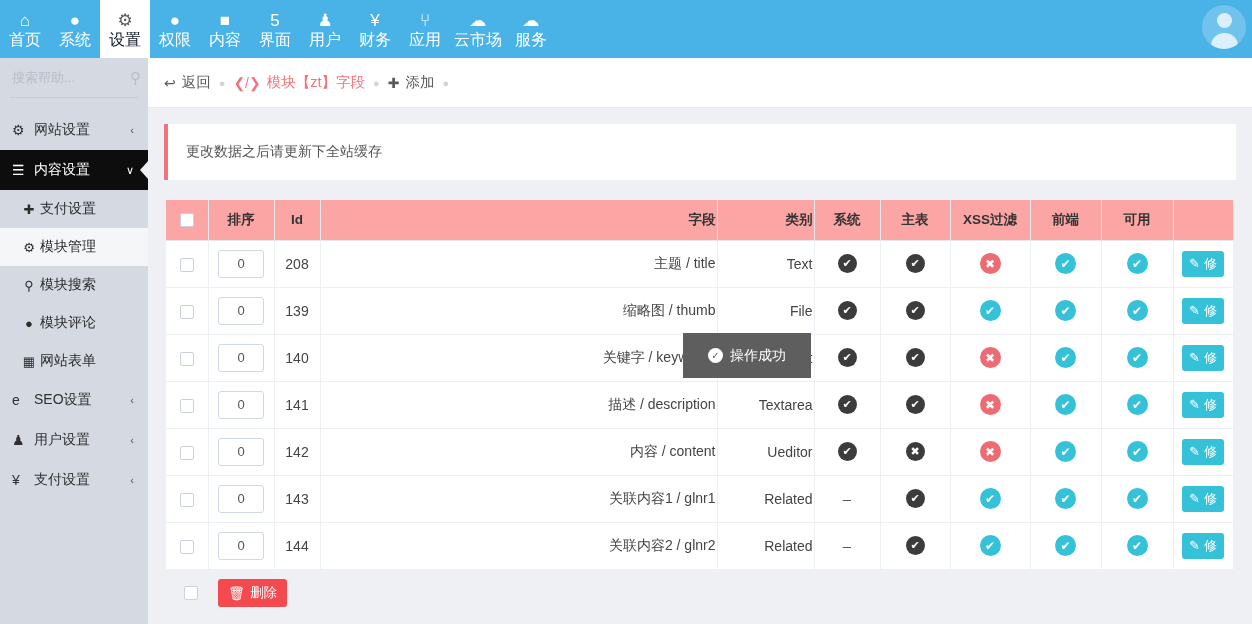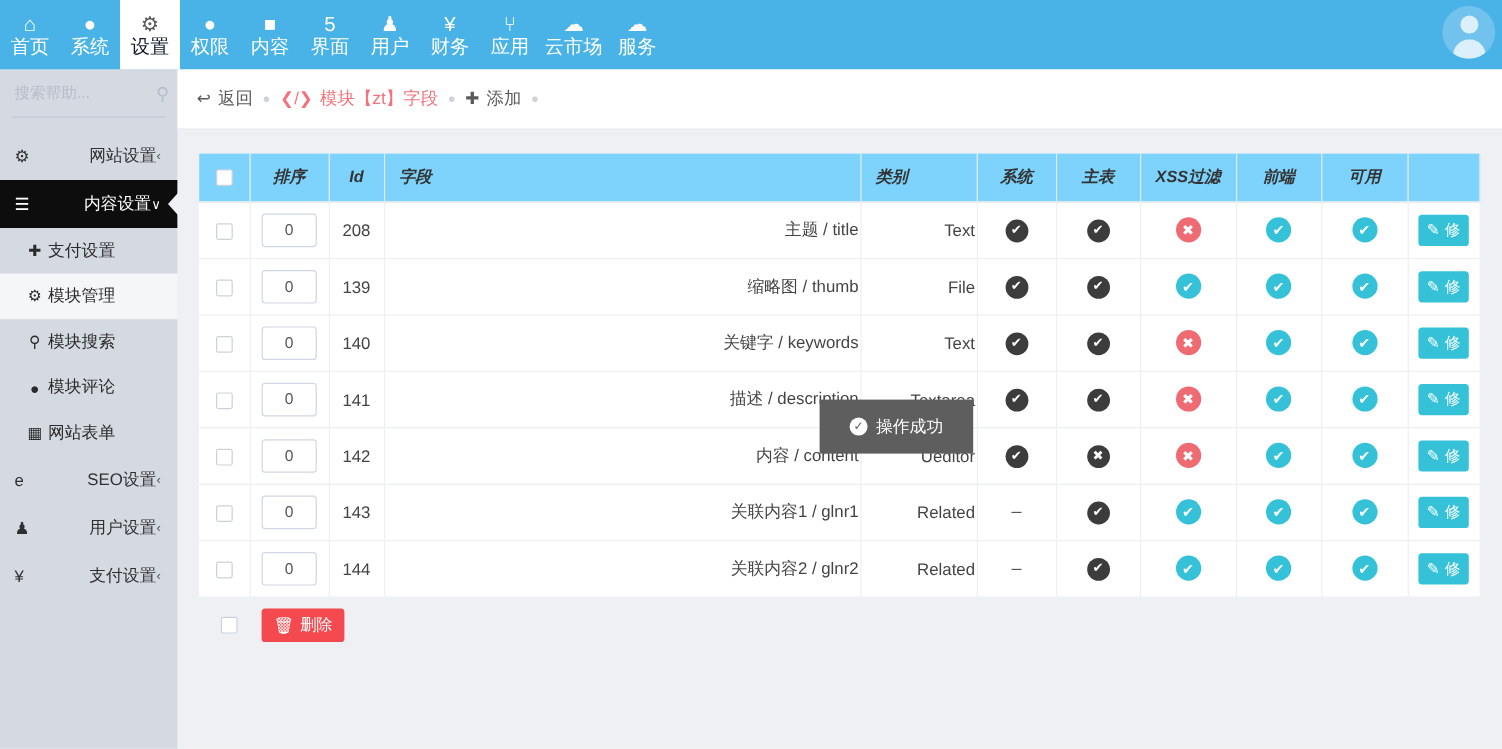--- a/index.html
+++ b/index.html
@@ -70,21 +70,21 @@
   }
   .sidesearch input::placeholder { color: #b6bdc8; }
   .ssicon { color: #b6bdc8; font-size: 15px; padding-right: 2px; }
   .sgroup { margin-top: 12px; }
   .sitem {
     height: 40px; display: flex; align-items: center;
     padding-left: 12px; font-size: 14px; color: #303030;
     cursor: pointer; position: relative;
   }
   .sitem .sicon { width: 22px; font-size: 14px; display: inline-flex; }
-  .sitem .slabel { flex: 1; text-align: right; }
+  .sitem .slabel { flex: 1; }
   .sitem .scaret { font-size: 11px; color: #555; padding-right: 14px; }
   .sitem.active {
     background: #0d0d0d; color: #ffffff;
   }
   .sitem.active .scaret { color: #ffffff; }
   .sitem.active::after {
     content: ""; position: absolute; right: -1px; top: 50%;
     transform: translateY(-50%);
     border-top: 10px solid transparent;
     border-bottom: 10px solid transparent;
@@ -123,27 +123,26 @@
     display: flex; align-items: center; padding-left: 18px;
     font-size: 14px; color: #555;
   }
 
   .tablewrap { padding: 20px 16px 0 18px; position: relative; }
   table.ftable {
     width: 1067px; border-collapse: collapse;
     background: #ffffff; table-layout: fixed;
   }
   table.ftable th {
-    background: #7dd3fc; height: 40px;
+    background: #fca5a5; height: 40px;
     font-size: 13.5px; color: #333; font-weight: bold;
     border-right: 1px solid #e3e8ee; border-bottom: 1px solid #e3e8ee;
     text-align: center;
-    font-style: italic;
-  }
-  table.ftable th.lft { text-align: left; padding-left: 12px; }
+  }
+  table.ftable th.lft { text-align: right; padding-left: 12px; }
   table.ftable td {
     height: 47px; font-size: 14px; color: #444;
     border-right: 1px solid #eceff3; border-bottom: 1px solid #eceff3;
     text-align: center; background: #ffffff;
   }
   table.ftable td.lft { text-align: right; padding-left: 12px; }
   .cb {
     width: 14px; height: 14px; display: inline-block;
     border: 1px solid #ccd2da; background: #fff; border-radius: 2px;
     vertical-align: middle; cursor: pointer;
@@ -324,20 +323,25 @@
       <span>模块【zt】字段</span>
     </span>
     <span class="dotsep">●</span>
     <span class="crumb c-add">
       <span class="cic">✚</span>
       <span>添加</span>
     </span>
     <span class="dotsep">●</span>
   </div>
 
+  <div class="noticewrap">
+    <div class="notice">
+      <span>更改数据之后请更新下全站缓存</span>
+    </div>
+  </div>
 
   <div class="tablewrap">
     <table class="ftable">
       <colgroup>
         <col class="c-chk">
           <col class="c-ord">
           <col class="c-id">
           <col class="c-fld">
           <col class="c-typ">
         <col class="c-sys">

